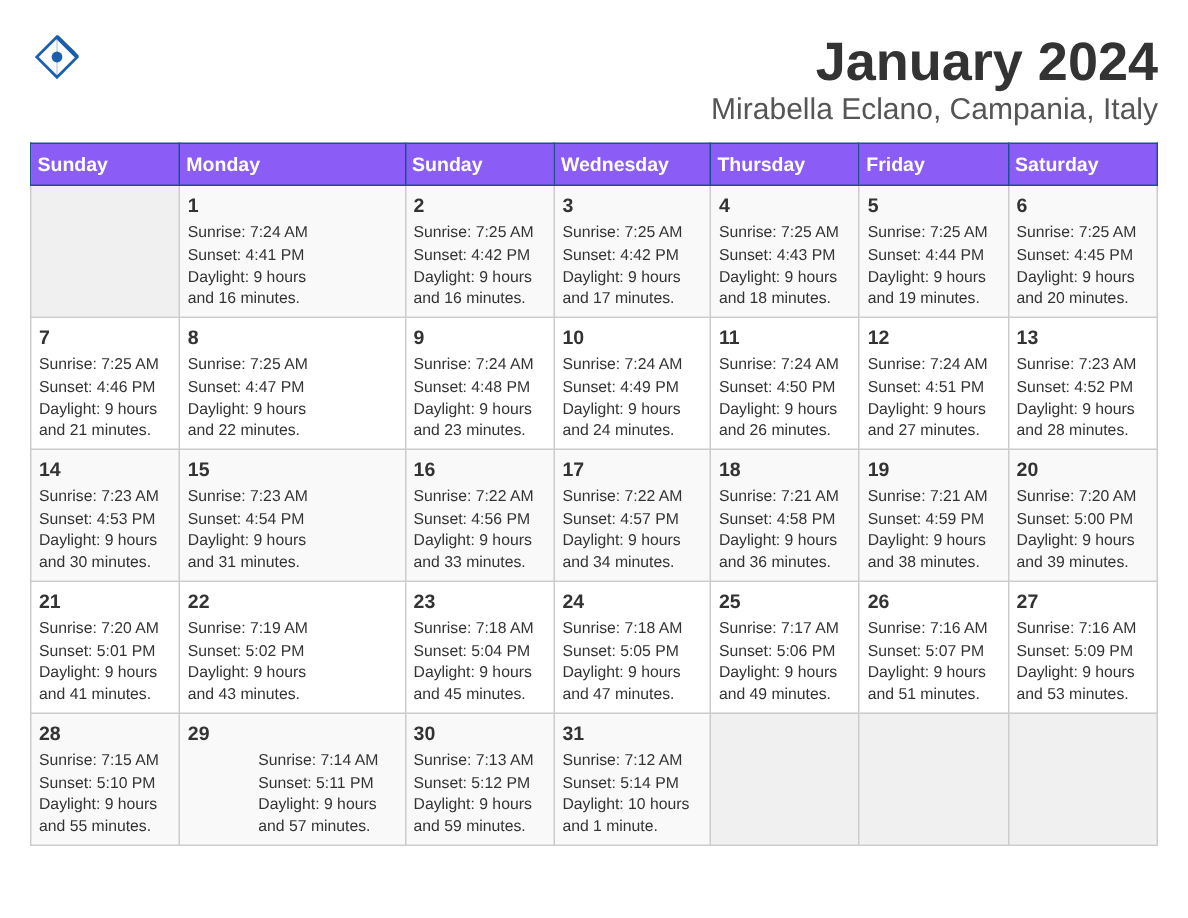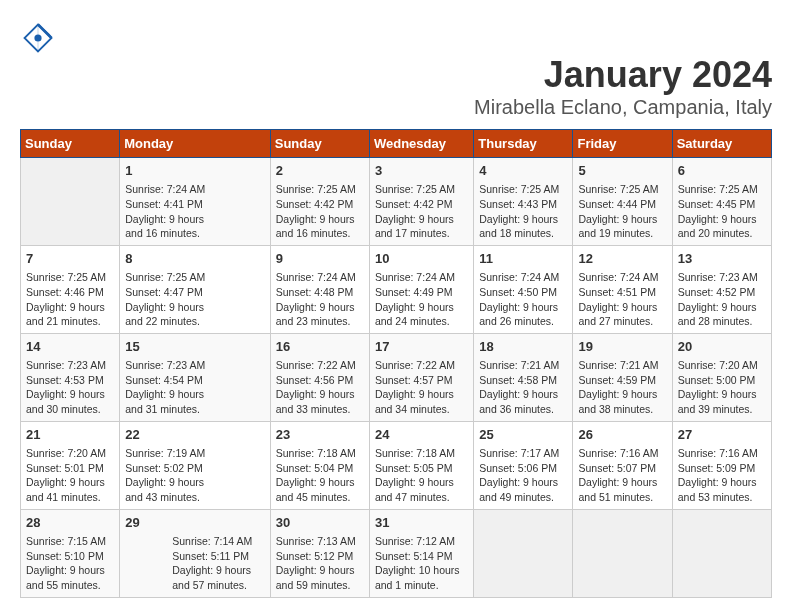--- a/index.html
+++ b/index.html
@@ -40,33 +40,32 @@
       width: 36px;
       height: 36px;
     }
     .title-block {
       text-align: right;
     }
     .month-title {
       font-size: 36px;
       font-weight: bold;
       color: #333;
-      margin-top: 34px;
     }
     .location {
       font-size: 20px;
       color: #555;
     }
     table {
       width: 100%;
       border-collapse: collapse;
       font-size: 11px;
     }
     thead tr th {
-      background-color: #c2410c;
+      background-color: #8b5cf6;
       color: #fff;
       padding: 6px 4px;
       text-align: left;
       font-size: 13px;
       font-weight: bold;
       border: 1px solid #1a5090;
     }
     tbody tr td {
       border: 1px solid #ccc;
       vertical-align: top;

